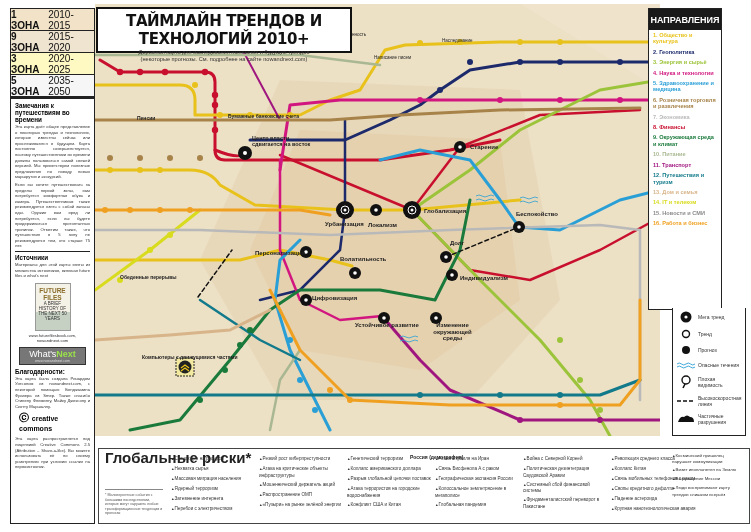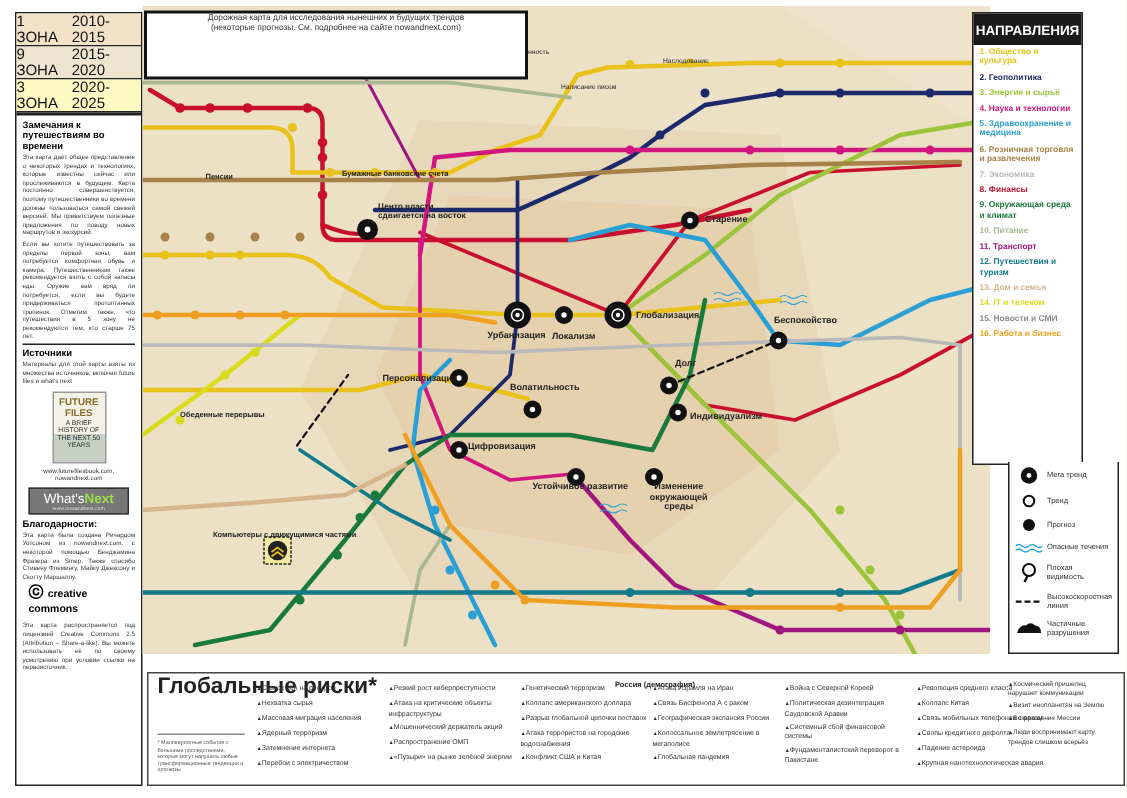--- a/index.html
+++ b/index.html
@@ -2,21 +2,21 @@
 <html><head>
 <meta charset="utf-8">
 <style>
   html,body{margin:0;padding:0;}
   body{width:751px;height:532px;background:#ffffff;position:relative;overflow:hidden;font-family:"Liberation Sans",sans-serif;}
   .poster{position:absolute;left:0;top:0;width:751px;height:532px;background:#fff;}
   
   .left{position:absolute;left:10px;top:8px;width:83px;bottom:8px;border:1.5px solid #222;background:#fff;}
   .zones-head{background:#1a1a1a;color:#fff;font-weight:bold;font-size:9px;text-align:center;padding:6px 0 5px;letter-spacing:-0.3px;}
   .zone{height:21px;display:flex;align-items:center;justify-content:center;font-size:10px;border-bottom:1.5px solid #222;color:#111;}
-  .zone b{font-weight:normal;margin-right:2px;}
+  .zone b{font-weight:bold;margin-right:2px;}
   .notes{border-top:2px solid #222;margin-top:0;padding:3px 4px;}
   .notes h4{margin:0;font-size:6.3px;font-weight:bold;line-height:7px;}
   .notes p{margin:1px 0 2px;font-size:4.2px;line-height:5.6px;color:#333;text-align:justify;}
   .book{margin:4px auto 2px;width:34px;height:46px;background:linear-gradient(#f4f1e6 0 60%,#c6d1c4 60%);border:1px solid #999;text-align:center;font-size:4.5px;color:#333;}
   .book .t{font-size:6.5px;font-weight:bold;color:#8a6d2a;line-height:7px;padding-top:3px;}
   .url{font-size:4.2px;text-align:center;color:#333;line-height:5.5px;}
   .wn{margin:3px 4px;border:1.5px solid #333;background:#777;color:#fff;text-align:center;font-size:9px;padding:2px 0 1px;line-height:9px;}
   .wn span{color:#9be24a;font-weight:bold;}
   .wn small{display:block;font-size:3.5px;line-height:4px;color:#ddd;}
   .cc{font-size:10px;font-weight:bold;padding:2px 4px;line-height:9px;}
@@ -54,20 +54,24 @@
         <b>1 ЗОНА</b>
         <span>2010-2015</span>
       </div>
     <div class="zone" style="background:#efe4d0">
         <b>9 ЗОНА</b>
         <span>2015-2020</span>
       </div>
     <div class="zone" style="background:#fef9c3">
         <b>3 ЗОНА</b>
         <span>2020-2025</span>
+      </div>
+    <div class="zone" style="background:#f6f6f6">
+        <b>5 ЗОНА</b>
+        <span>2035-2050</span>
       </div>
     <div class="notes">
       <h4>Замечания к путешествиям во времени</h4>
       <p>Эта карта даёт общее представление о некоторых трендах и технологиях, которые известны сейчас или прослеживаются в будущем. Карта постоянно совершенствуется, поэтому путешественники во времени должны пользоваться самой свежей версией. Мы приветствуем полезные предложения по поводу новых маршрутов и экскурсий.</p>
       <p>Если вы хотите путешествовать за пределы первой зоны, вам потребуется комфортная обувь и камера. Путешественникам также рекомендуется взять с собой запасы еды. Оружие вам вряд ли потребуется, если вы будете придерживаться протоптанных тропинок. Отметим также, что путешествия в 5 зону не рекомендуются тем, кто старше 75 лет.</p>
       <h4 style="border-top:1px solid #222;padding-top:2px;">Источники</h4>
       <p>Материалы для этой карты взяты из множества источников, включая future files и what's next</p>
       <div class="book">
         <div class="t">FUTURE FILES</div>
         <div>A BRIEF HISTORY OF THE NEXT 50 YEARS</div>
@@ -259,20 +263,21 @@
           <path d="M400,341 q3,-2 6,0 t6,0 t6,0"></path>
       </g>
 
       <rect x="176" y="358" width="18" height="18" fill="#f3e8a0" stroke="#222" stroke-dasharray="2,1"></rect>
       <circle cx="185" cy="367" r="6.5" fill="#222"></circle>
       <path d="M181,368 l4,-3 l4,3 M181,371 l4,-3 l4,3" stroke="#e8c21a" fill="none" stroke-width="1.2"></path>
     </svg>
   </div>
 
   <div class="titlebox">
+    <h1>ТАЙМЛАЙН ТРЕНДОВ И ТЕХНОЛОГИЙ 2010+</h1>
     <p>Дорожная карта для исследования нынешних и будущих трендов</p>
     <p>(некоторые прогнозы. См. подробнее на сайте nowandnext.com)</p>
   </div>
 
   <div class="st-label" style="left:252px;top:135px;font-size:5.5px;width:60px;white-space:normal;line-height:6px;">Центр власти сдвигается на восток</div>
   <div class="st-label" style="left:325px;top:221px;">Урбанизация</div>
   <div class="st-label" style="left:368px;top:222px;">Локализм</div>
   <div class="st-label" style="left:424px;top:208px;">Глобализация</div>
   <div class="st-label" style="left:470px;top:144px;">Старение</div>
   <div class="st-label" style="left:516px;top:211px;">Беспокойство</div>

